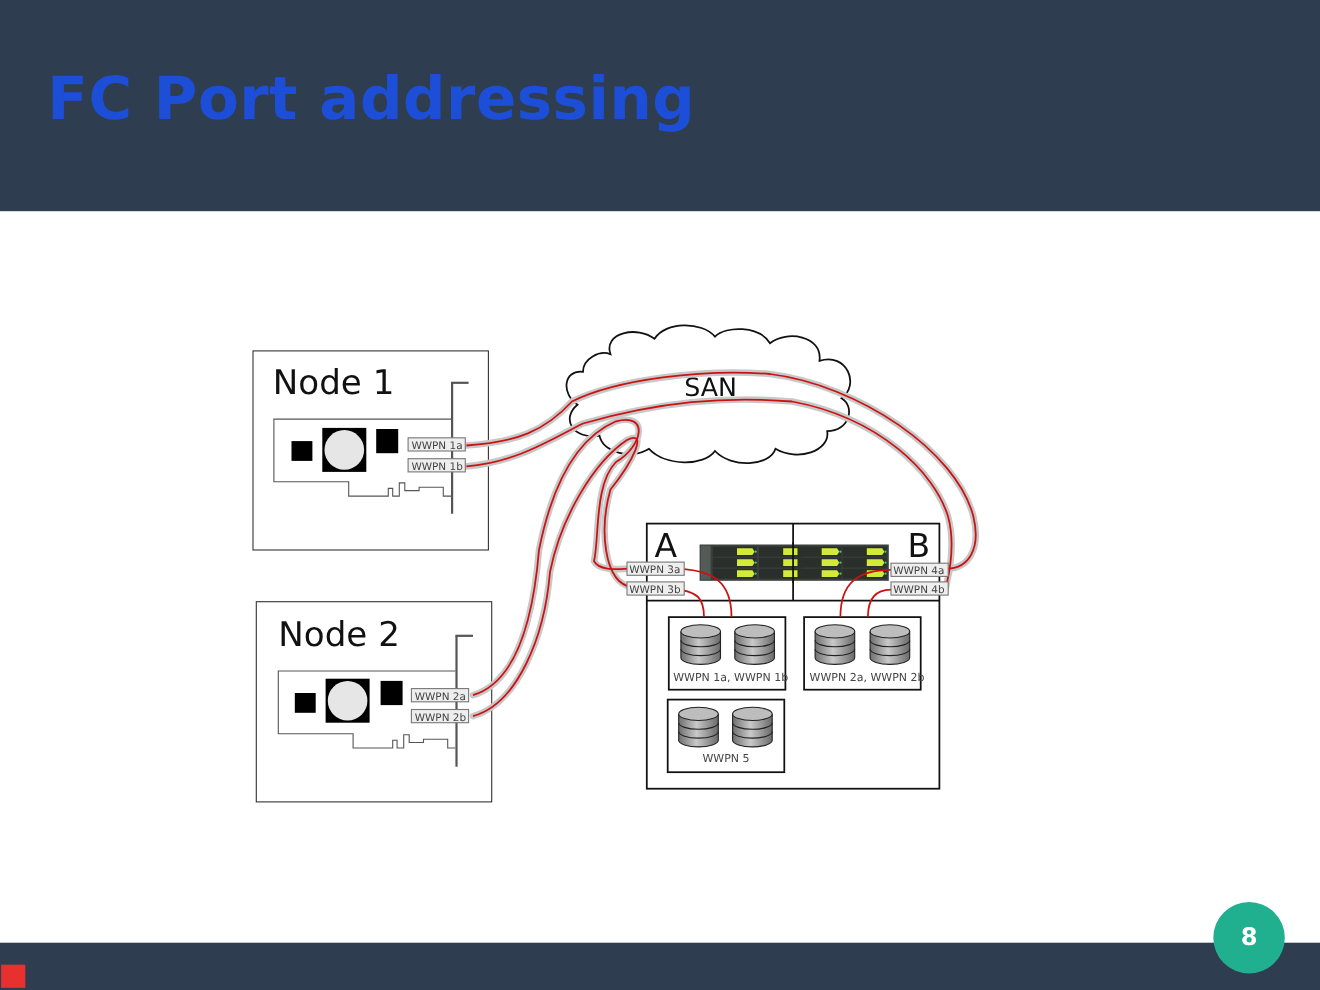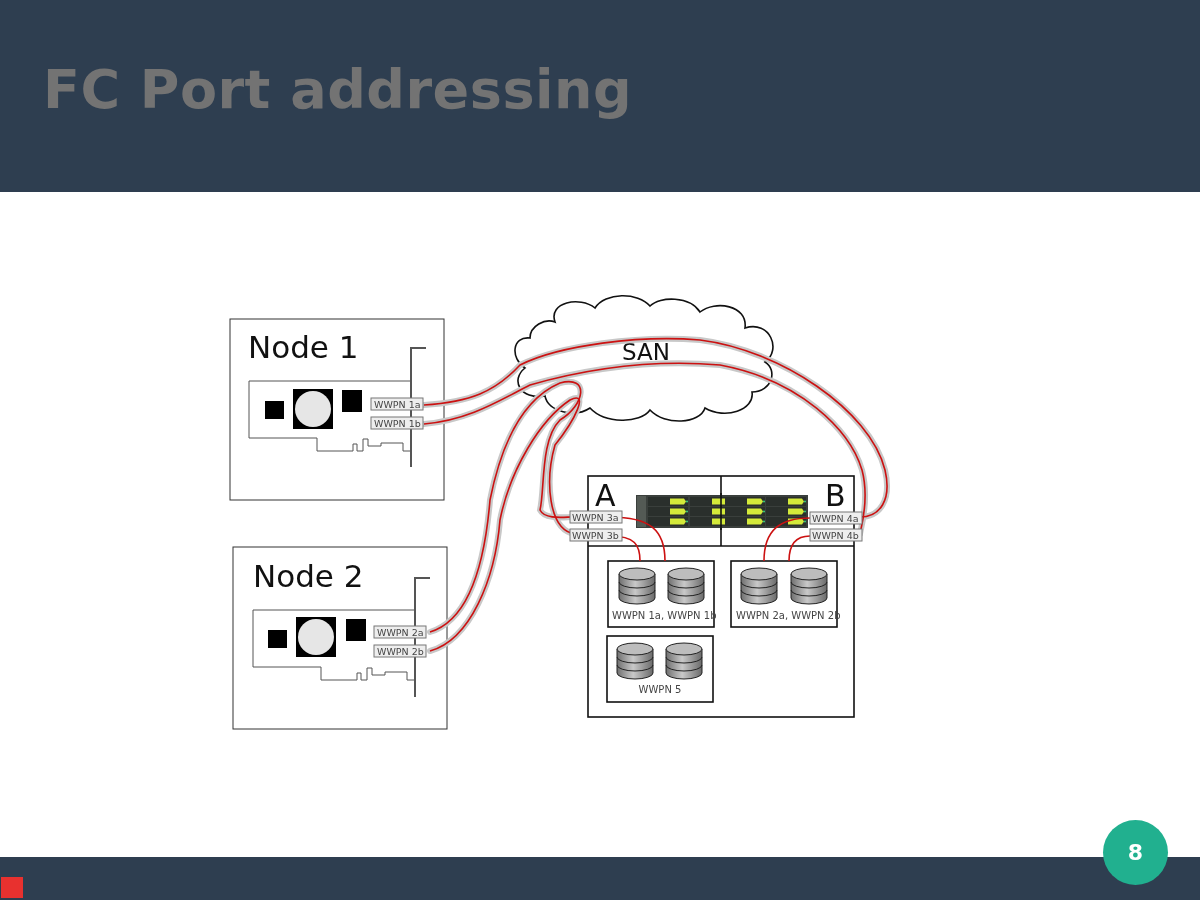--- a/index.html
+++ b/index.html
@@ -1,18 +1,18 @@
 <!DOCTYPE html>
 <html><head>
 <meta charset="utf-8">
 <style>
   html, body { margin:0; padding:0; }
   body { width:1200px; height:900px; position:relative; background:#ffffff; overflow:hidden; font-family:"DejaVu Sans", sans-serif; }
   .header { position:absolute; left:0; top:0; width:1200px; height:192px; background:#2e3e50; }
-  .title { position:absolute; left:43px; top:58px; font-size:54px; font-weight:bold; color:#737373; letter-spacing:0.5px; font-family:"DejaVu Sans", sans-serif; }
+  .title { position:absolute; left:43px; top:58px; font-size:54px; font-weight:bold; color:#1d4ed8; letter-spacing:0.5px; font-family:"DejaVu Sans", sans-serif; }
   .footer { position:absolute; left:0; top:857px; width:1200px; height:43px; background:#2e3e50; }
   .footer-mark { position:absolute; left:1px; top:877px; width:22px; height:21px; background:#e8312f; }
   .page-badge { position:absolute; left:1103px; top:820px; width:65px; height:65px; border-radius:50%; background:#21b08f; color:#ffffff; font-weight:bold; font-size:22px; display:flex; align-items:center; justify-content:center; font-family:"DejaVu Sans", sans-serif; }
   svg text { font-family:"DejaVu Sans", sans-serif; }
   .diagram { position:absolute; left:0; top:0; }
 </style>
 </head>
 <body>
 
 <div class="header"></div>

